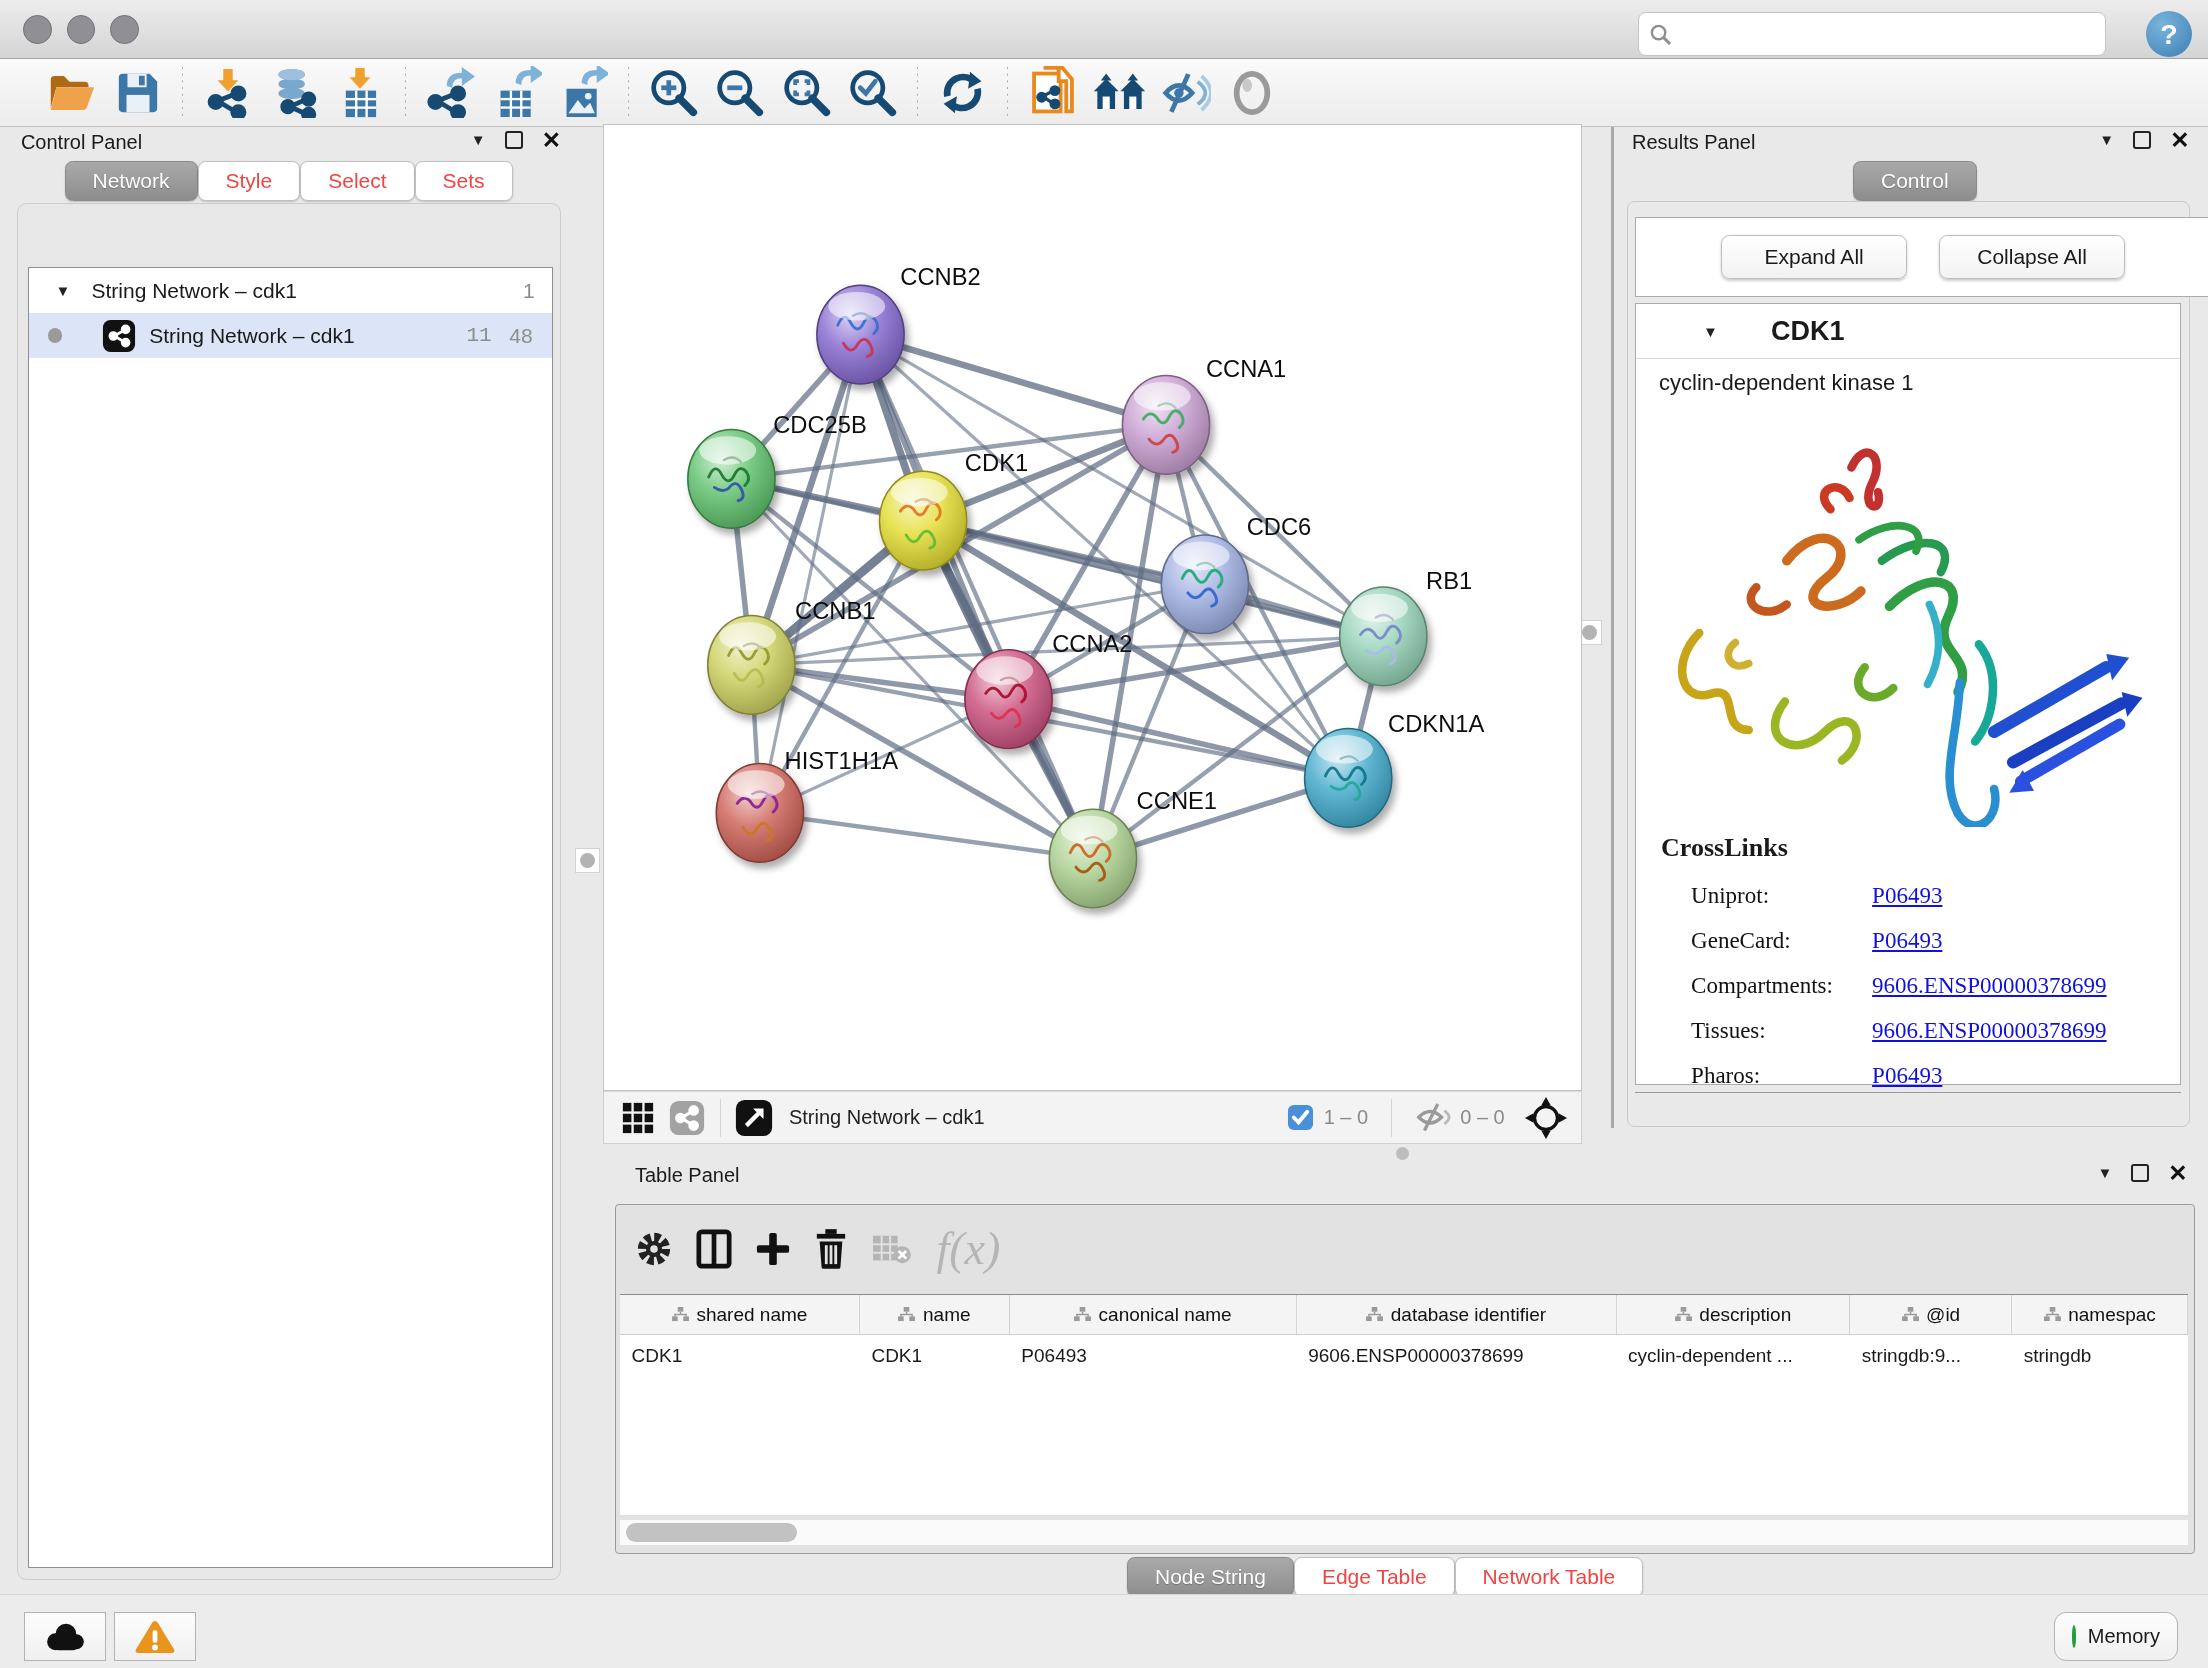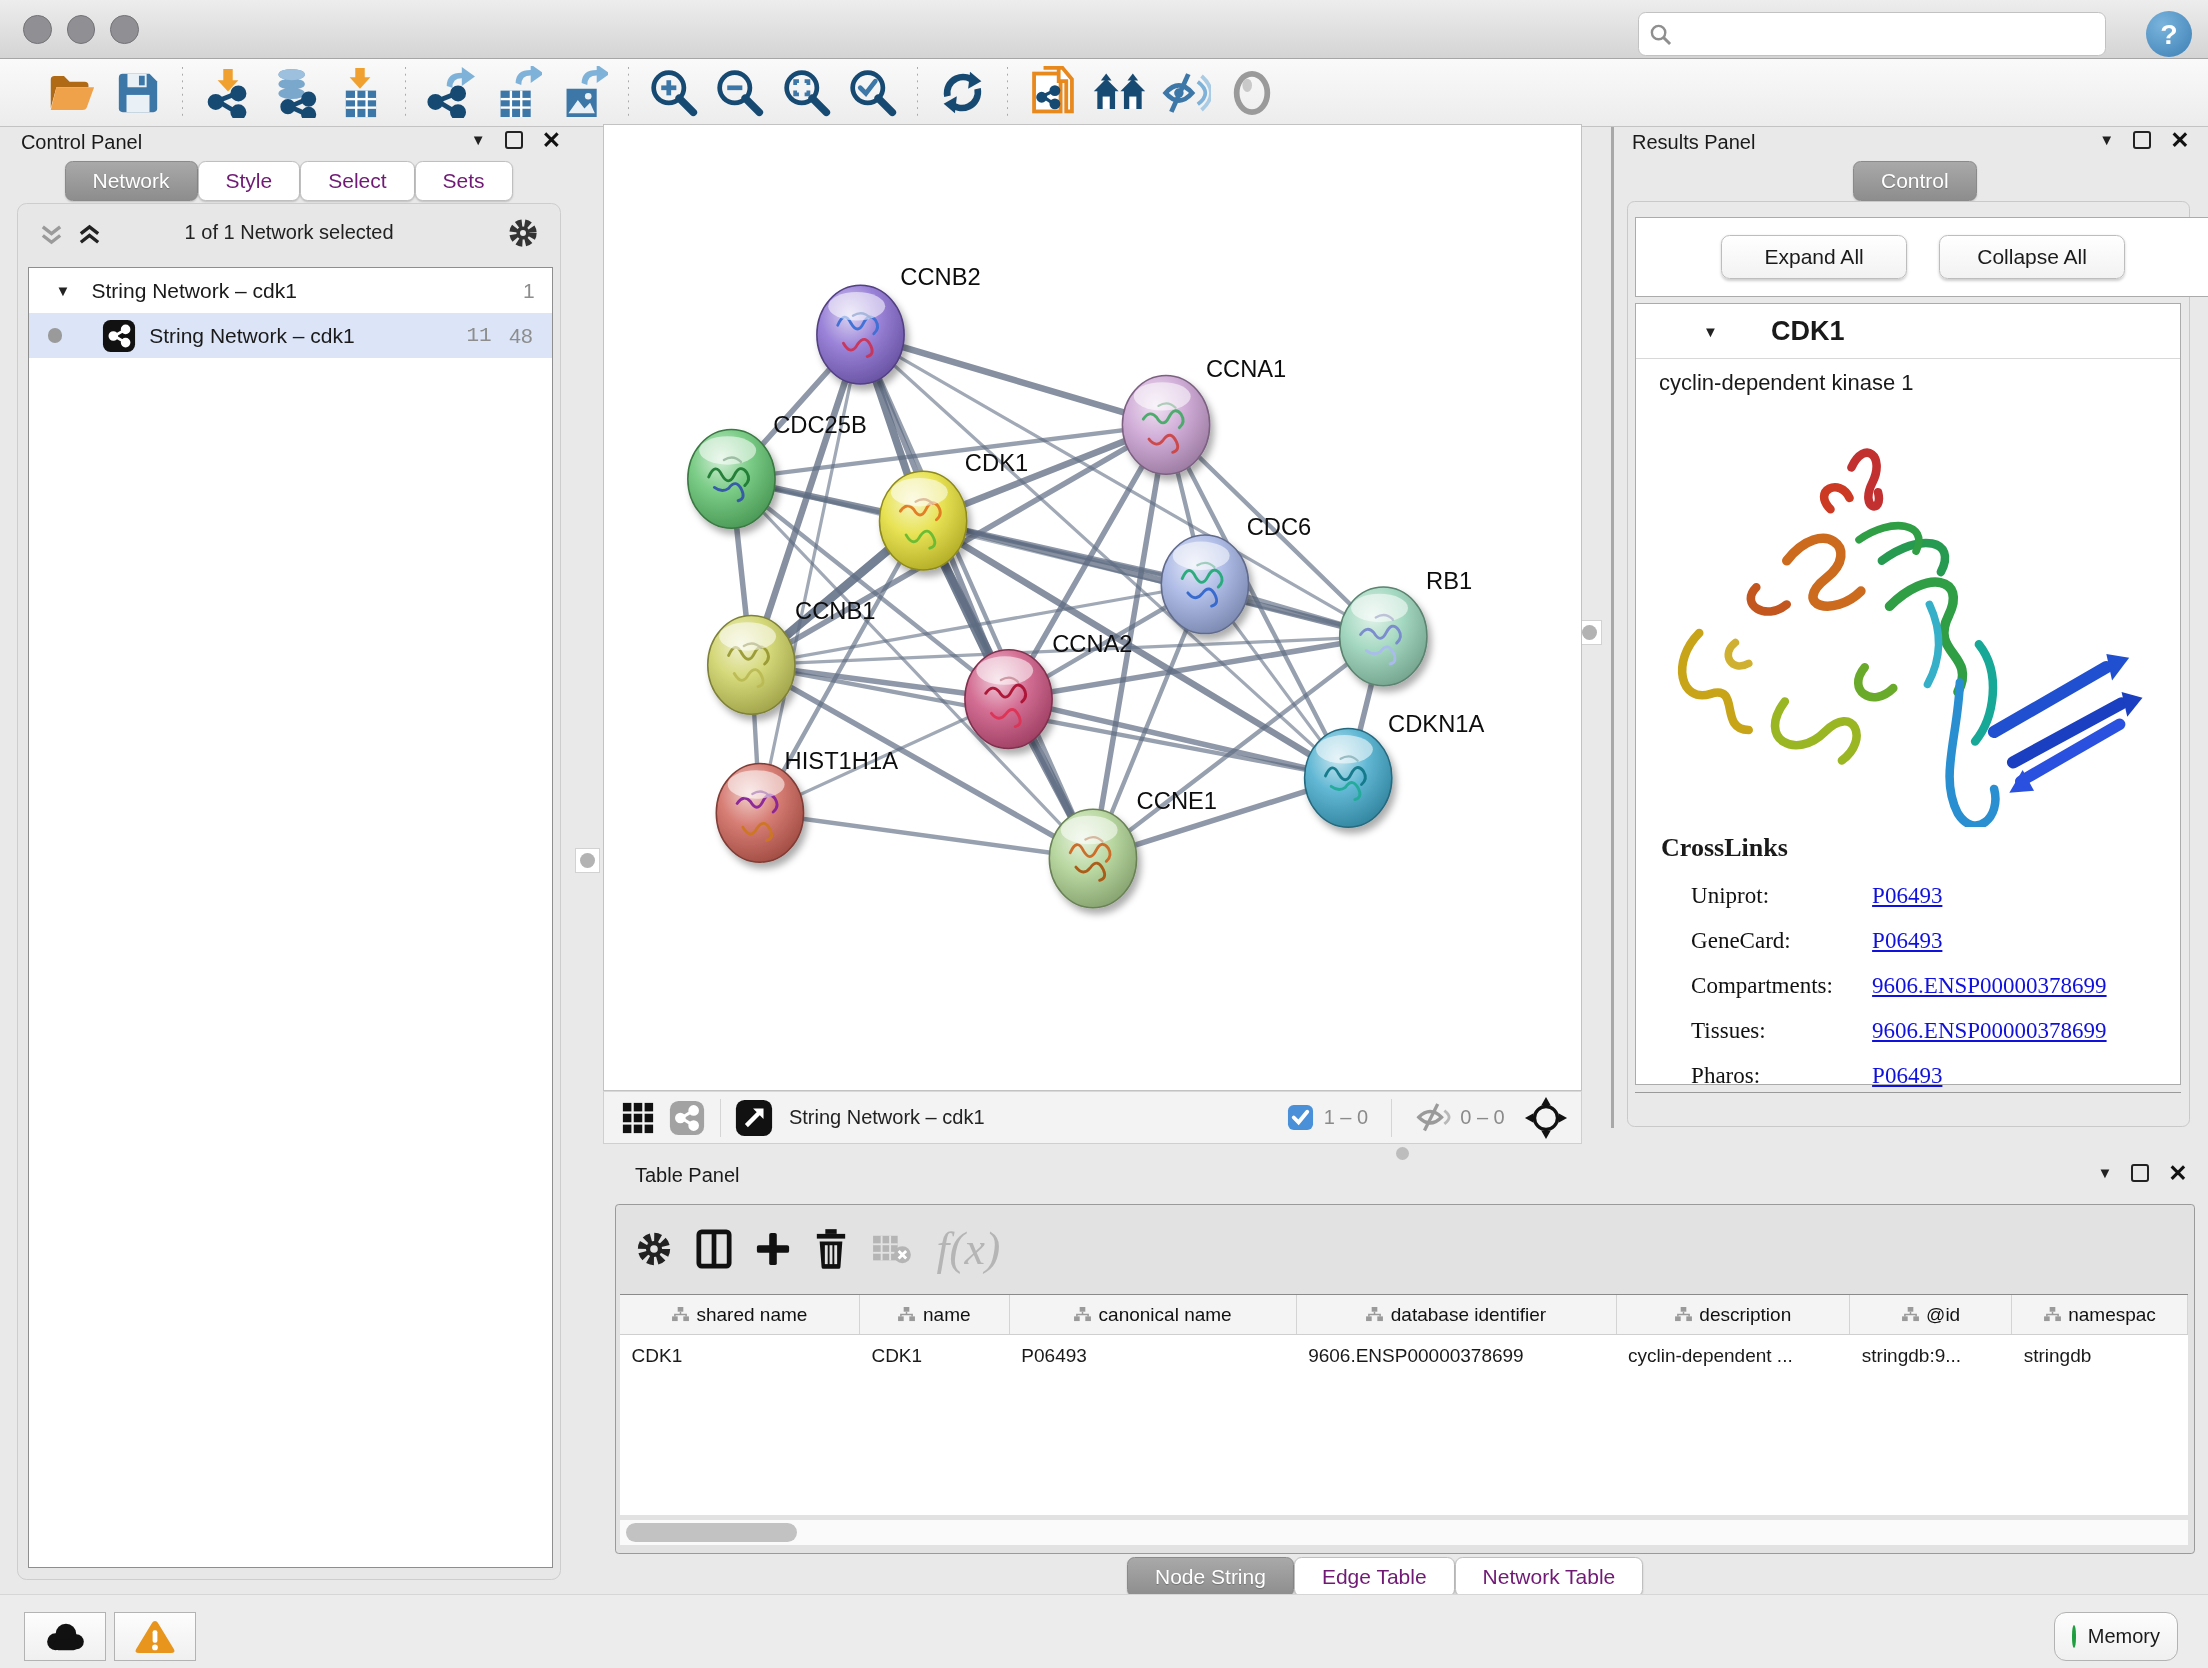--- a/index.html
+++ b/index.html
@@ -29,21 +29,21 @@
   .searchbox input{border:none;outline:none;flex:1;font-size:19px;font-family:inherit;background:transparent;margin-left:7.6px;}
   .helpbtn{position:absolute;left:2146px;top:11.4px;width:46px;height:46px;border-radius:50%;
     background:radial-gradient(circle at 35% 30%, #7ab4dd, #3c7fb4);color:#fff;font-size:28.5px;font-weight:bold;
     display:flex;align-items:center;justify-content:center;}
   
   .phead-ico{display:flex;gap:19px;align-items:center;color:#222;}
   .tri{font-size:15px;color:#222;}
   .flo{width:18px;height:18px;border:2.4px solid #222;border-radius:2.9px;}
   .clo{font-size:23px;font-weight:bold;color:#111;line-height:18px;}
   .tab{height:40px;padding:0 27px;display:flex;align-items:center;justify-content:center;
-    background:#fff;border:1px solid #bfbfbf;border-radius:7.6px;font-size:21px;color:#701a75;
+    background:#fff;border:1px solid #bfbfbf;border-radius:7.6px;font-size:21px;color:#ef4444;
     box-shadow:0 1px 1.9px rgba(0,0,0,0.18);}
   .tab.active{background:linear-gradient(#a9a9a9,#8d8d8d);color:#fff;text-shadow:0 1px 1px rgba(0,0,0,0.25);border-color:#8a8a8a;}
   
   .control-panel{position:absolute;left:9.5px;top:127px;width:559px;height:1455px;}
   .cp-header{position:absolute;left:11.4px;top:3.8px;font-size:20px;color:#1a1a1a;}
   .cp-hico{position:absolute;right:7.6px;top:3.8px;}
   .cp-tabs{position:absolute;left:55px;top:34px;display:flex;}
   .cp-box{position:absolute;left:7.6px;top:76px;width:544px;height:1377px;background:#e7e7e7;
     border:1px solid #cdcdcd;border-radius:9.5px;}
   .cp-selrow{position:absolute;left:0;top:17px;width:100%;height:34px;}
@@ -319,38 +319,20 @@
     <span class="flo"></span>
     <span class="clo">✕</span>
   </div>
   <div class="cp-tabs" id="cp-tabs">
       <div class="tab active">Network</div>
       <div class="tab">Style</div>
       <div class="tab">Select</div>
       <div class="tab">Sets</div>
     </div>
   <div class="cp-box">
-    <div class="cp-selrow">
-      <div class="cp-chev">
-        <svg width="25" height="25" viewBox="0 0 26 26">
-            <path d="M4 4 L13 11 L22 4 M4 13 L13 20 L22 13" fill="none" stroke="#9a9a9a" stroke-width="3.5"></path>
-          </svg>
-        <svg width="25" height="25" viewBox="0 0 26 26">
-            <path d="M4 11 L13 4 L22 11 M4 20 L13 13 L22 20" fill="none" stroke="#222" stroke-width="3.5"></path>
-          </svg>
-      </div>
-      <div class="cp-seltext">1 of 1 Network selected</div>
-      <div class="cp-gear">
-        <svg width="32" height="32" viewBox="0 0 34 34">
-            <circle cx="17" cy="17" r="10" fill="none" stroke="#333" stroke-width="9" stroke-dasharray="5.2 2.9"></circle>
-            <circle cx="17" cy="17" r="7" fill="#333"></circle>
-            <circle cx="17" cy="17" r="3.2" fill="#e7e7e7"></circle>
-          </svg>
-      </div>
-    </div>
     <div class="cp-list">
       <div class="row">
         <span class="tri" style="margin-left:27px;">▼</span>
         <span style="margin-left:21px;">String Network – cdk1</span>
         <span class="cnt" style="right:17px;">1</span>
       </div>
       <div class="row selected">
         <span class="bullet" style="margin-left:19px;"></span>
         <svg width="34" height="34" viewBox="0 0 36 36" style="margin-left:40px;">
             <rect x="1" y="1" width="34" height="34" rx="8" fill="#111"></rect>

